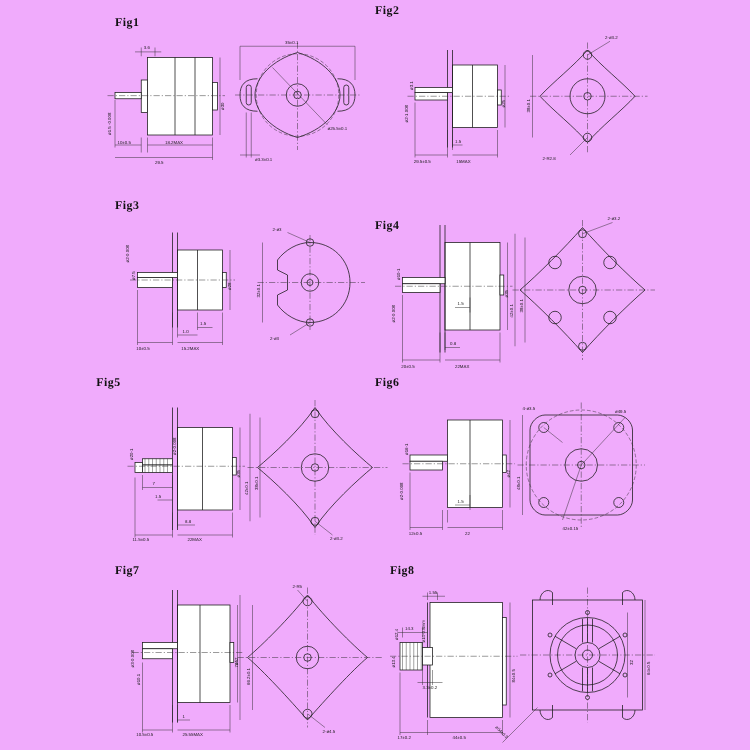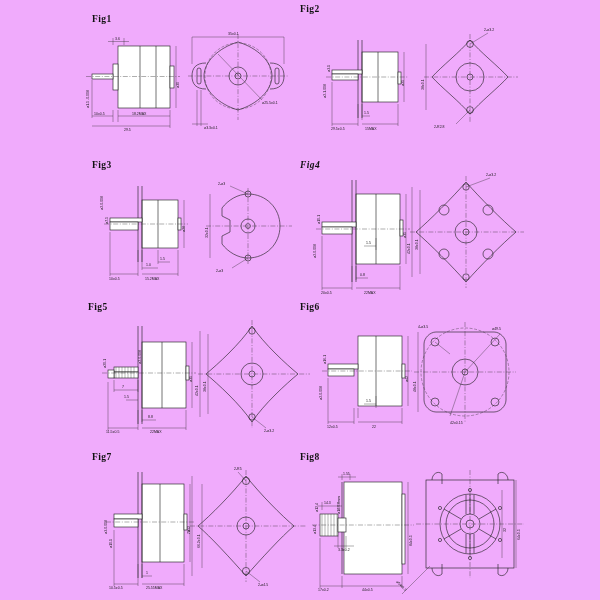--- a/index.html
+++ b/index.html
@@ -182,21 +182,21 @@
       <line class="dim" x1="40" y1="14" x2="22" y2="6"></line>
       <text class="t" x="10" y="5">2-ø3</text>
       <line class="dim" x1="40" y1="78" x2="24" y2="88"></line>
       <text class="t" x="8" y="92">2-ø3</text>
       <line class="dim" x1="2" y1="14" x2="2" y2="78"></line>
       <text class="t" transform="translate(0,58) rotate(-90)">32±0.1</text>
     </g>
   </svg>
   </div>
 
-  <div class="figlabel" style="left:300px;top:160px;font-style:italic;">Fig4</div>
+  <div class="figlabel" style="left:300px;top:176px;">Fig4</div>
   <div class="fig" style="left:310px;top:176px;">
   <svg width="212" height="124" viewBox="0 0 212 124">
     <g>
       <rect class="ln fillw" x="46" y="18" width="44" height="70"></rect>
       <line class="ln" x1="66" y1="18" x2="66" y2="88"></line>
       <line class="ln" x1="42" y1="4" x2="42" y2="106"></line>
       <line class="ln" x1="46" y1="4" x2="46" y2="106"></line>
       <rect class="ln fillw" x="12" y="46" width="34" height="5"></rect>
       <rect class="ln fillw" x="12" y="51" width="30" height="7"></rect>
       <rect class="ln fillw" x="90" y="44" width="3" height="16"></rect>
@@ -234,21 +234,21 @@
       <line class="dim" x1="52" y1="11" x2="76" y2="2"></line>
       <text class="t" x="72" y="0">2-ø3.2</text>
       <line class="dim" x1="6" y1="14" x2="6" y2="98"></line>
       <line class="dim" x1="-2" y1="11" x2="-2" y2="101"></line>
       <text class="t" transform="translate(4,74) rotate(-90)">38±0.1</text>
       <text class="t" transform="translate(-4,78) rotate(-90)">42±0.1</text>
     </g>
   </svg>
   </div>
 
-  <div class="figlabel" style="left:88px;top:302px;">Fig5</div>
+  <div class="figlabel" style="left:77px;top:302px;">Fig5</div>
   <div class="fig" style="left:96px;top:320px;">
   <svg width="204" height="118" viewBox="0 0 204 118">
     <g>
       <rect class="ln fillw" x="46" y="22" width="44" height="66"></rect>
       <line class="ln" x1="66" y1="22" x2="66" y2="88"></line>
       <line class="ln" x1="42" y1="6" x2="42" y2="104"></line>
       <line class="ln" x1="46" y1="6" x2="46" y2="104"></line>
 
       <rect class="ln fillw" x="18" y="47" width="24" height="5"></rect>
       <rect class="ln fillw" x="18" y="52" width="24" height="6"></rect>
@@ -393,21 +393,21 @@
       <text class="t" x="60" y="116">2-ø4.5</text>
       <line class="dim" x1="4" y1="14" x2="4" y2="98"></line>
       <line class="dim" x1="-6" y1="6" x2="-6" y2="106"></line>
       <text class="t" transform="translate(2,78) rotate(-90)">66.2±0.1</text>
       <text class="t" transform="translate(-8,64) rotate(-90)">70</text>
       <text class="t" transform="translate(118,64) rotate(-90)">ø13.4</text>
     </g>
   </svg>
   </div>
 
-  <div class="figlabel" style="left:300px;top:452px;">Fig8</div>
+  <div class="figlabel" style="left:312px;top:452px;">Fig8</div>
   <div class="fig" style="left:306px;top:470px;">
   <svg width="216" height="126" viewBox="0 0 216 126">
     <g>
       <rect class="ln fillw" x="38" y="12" width="58" height="92"></rect>
       <line class="ln" x1="36" y1="12" x2="36" y2="104"></line>
       <rect class="ln fillw" x="96" y="24" width="3" height="70"></rect>
 
       <rect class="ln fillw" x="14" y="44" width="18" height="22"></rect>
       <g class="hatch">
         <line x1="16" y1="44" x2="16" y2="66"></line>

